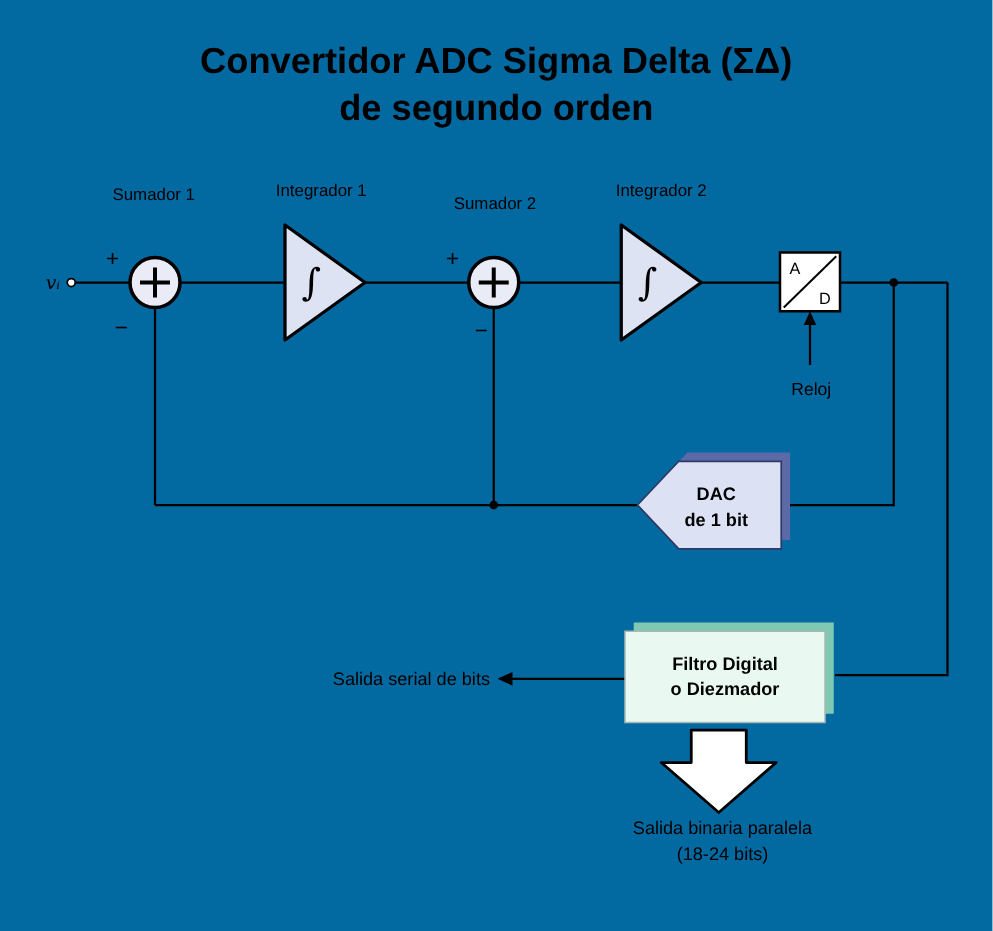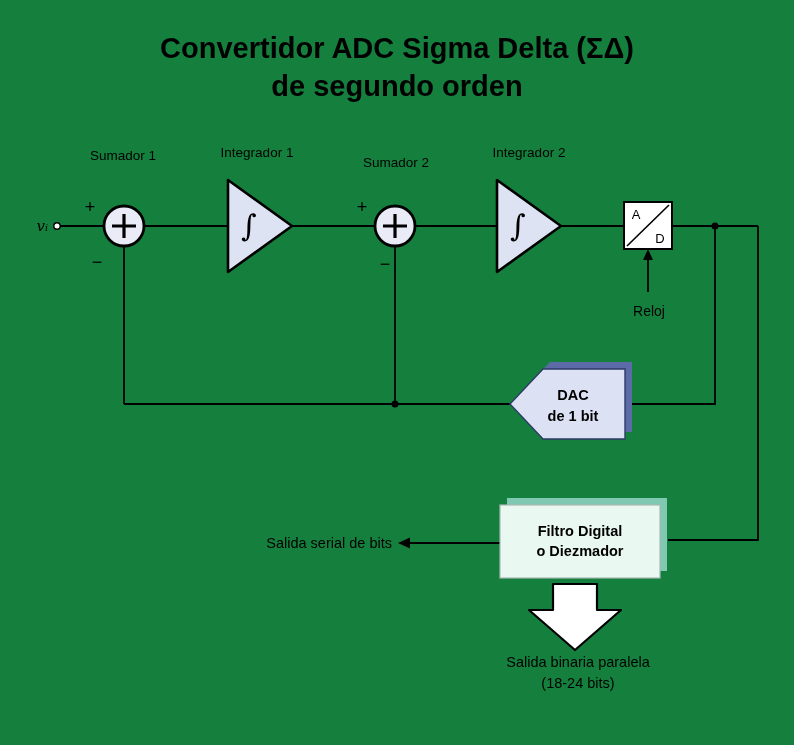--- a/index.html
+++ b/index.html
@@ -1,16 +1,16 @@
 <!DOCTYPE html>
 <html><head>
 <meta charset="utf-8">
 <style>
   html,body{margin:0;padding:0;background:#ffffff;}
-  .stage{width:794px;height:745px;position:relative;background:#15803d;overflow:hidden;}
+  .stage{width:794px;height:745px;position:relative;background:#0369a1;overflow:hidden;}
   svg{display:block;}
   text{fill:#000000;}
   .title-text{font-family:"Liberation Sans",sans-serif;font-weight:bold;font-size:29px;text-anchor:middle;}
   .lbl{font-family:"Liberation Sans",sans-serif;font-size:13.5px;text-anchor:middle;}
   .sign{font-family:"Liberation Sans",sans-serif;font-size:18px;text-anchor:middle;}
   .math{font-family:"DejaVu Serif",serif;font-style:italic;font-size:15px;text-anchor:end;}
   .integral{font-family:"DejaVu Serif",serif;font-size:30px;text-anchor:middle;}
   .adc-letter{font-family:"Liberation Sans",sans-serif;font-size:13px;text-anchor:middle;}
   .block-label{font-family:"Liberation Sans",sans-serif;font-size:14.5px;font-weight:bold;text-anchor:middle;}
   .out-label{font-family:"Liberation Sans",sans-serif;font-size:14.5px;text-anchor:middle;}

